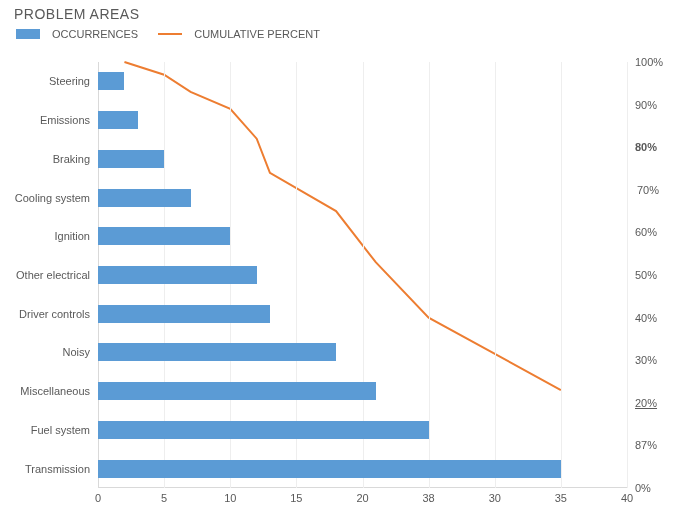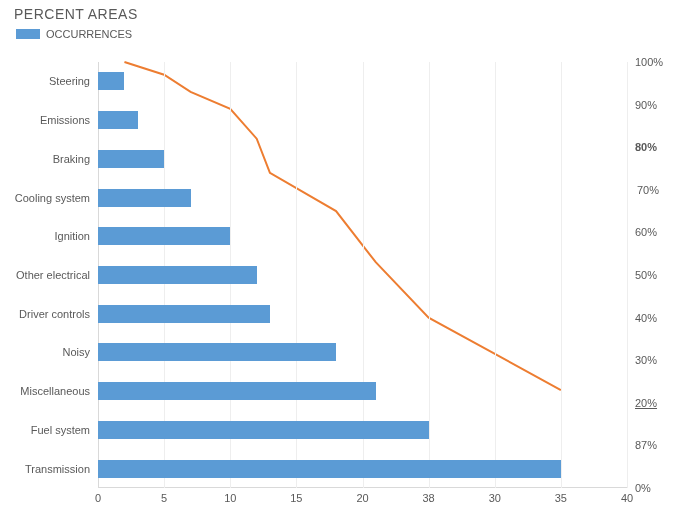--- a/index.html
+++ b/index.html
@@ -31,21 +31,21 @@
     top: 28px;
     display: flex;
     gap: 20px;
     font-size: 11px;
     color: #595959;
     align-items: center;
   }
   .legend-item {
     display: flex;
     align-items: center;
-    gap: 6px;
+    gap: 12px;
   }
   .swatch-bar {
     width: 24px;
     height: 10px;
     background: #5b9bd5;
   }
   .swatch-line {
     width: 24px;
     height: 0;
     border-top: 2px solid #ed7d31;
@@ -116,26 +116,30 @@
     left: 0; top: 0; width: 100%; height: 100%;
     overflow: visible;
     pointer-events: none;
   }
 </style>
 </head>
 <body>
 
 <div class="chart-wrap">
 
-  <div class="title">PERCENT AREAS</div>
+  <div class="title">PROBLEM AREAS</div>
 
   <div class="legend">
     <div class="legend-item">
       <span class="swatch-bar"></span>
       <span>OCCURRENCES</span>
+    </div>
+    <div class="legend-item">
+      <span class="swatch-line"></span>
+      <span>CUMULATIVE PERCENT</span>
     </div>
   </div>
 
   <div class="plot" id="plot">
     <div class="plot-border"></div>
     <div class="x-axis-line"></div>
     <svg class="line-layer" id="line-layer" viewBox="0 0 529 426" preserveAspectRatio="none">
         <path d="M462.875 328.02 L330.625 255.6 L277.725 200.22 L238.05 149.09999999999997 L171.925 110.75999999999999 L158.7 76.68 L132.25 46.860000000000014 L92.57499999999999 29.819999999999993 L66.125 12.78000000000003 L39.675 4.259999999999991 L26.450000000000003 0" fill="none" stroke="#ed7d31" stroke-width="2"></path>
       </svg>
   <div class="x-tick" style="left: 0px;">0</div>

